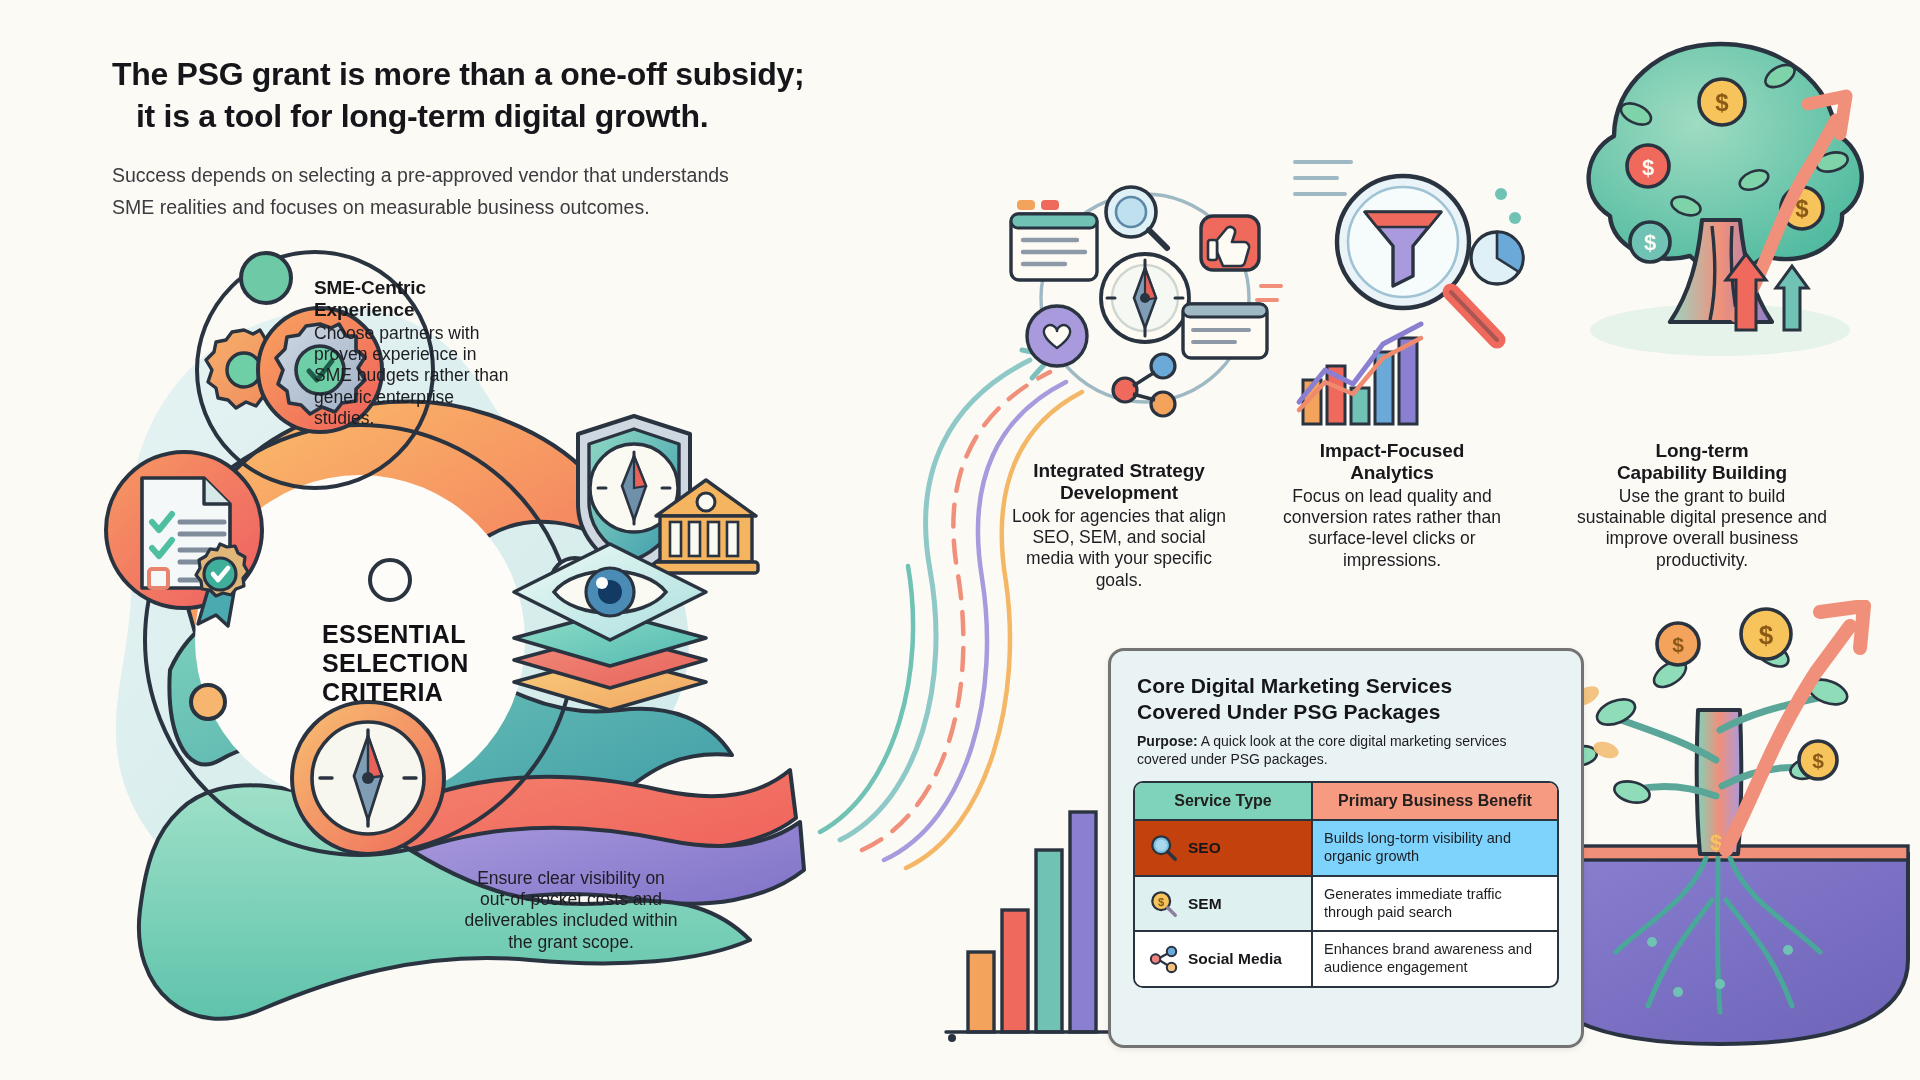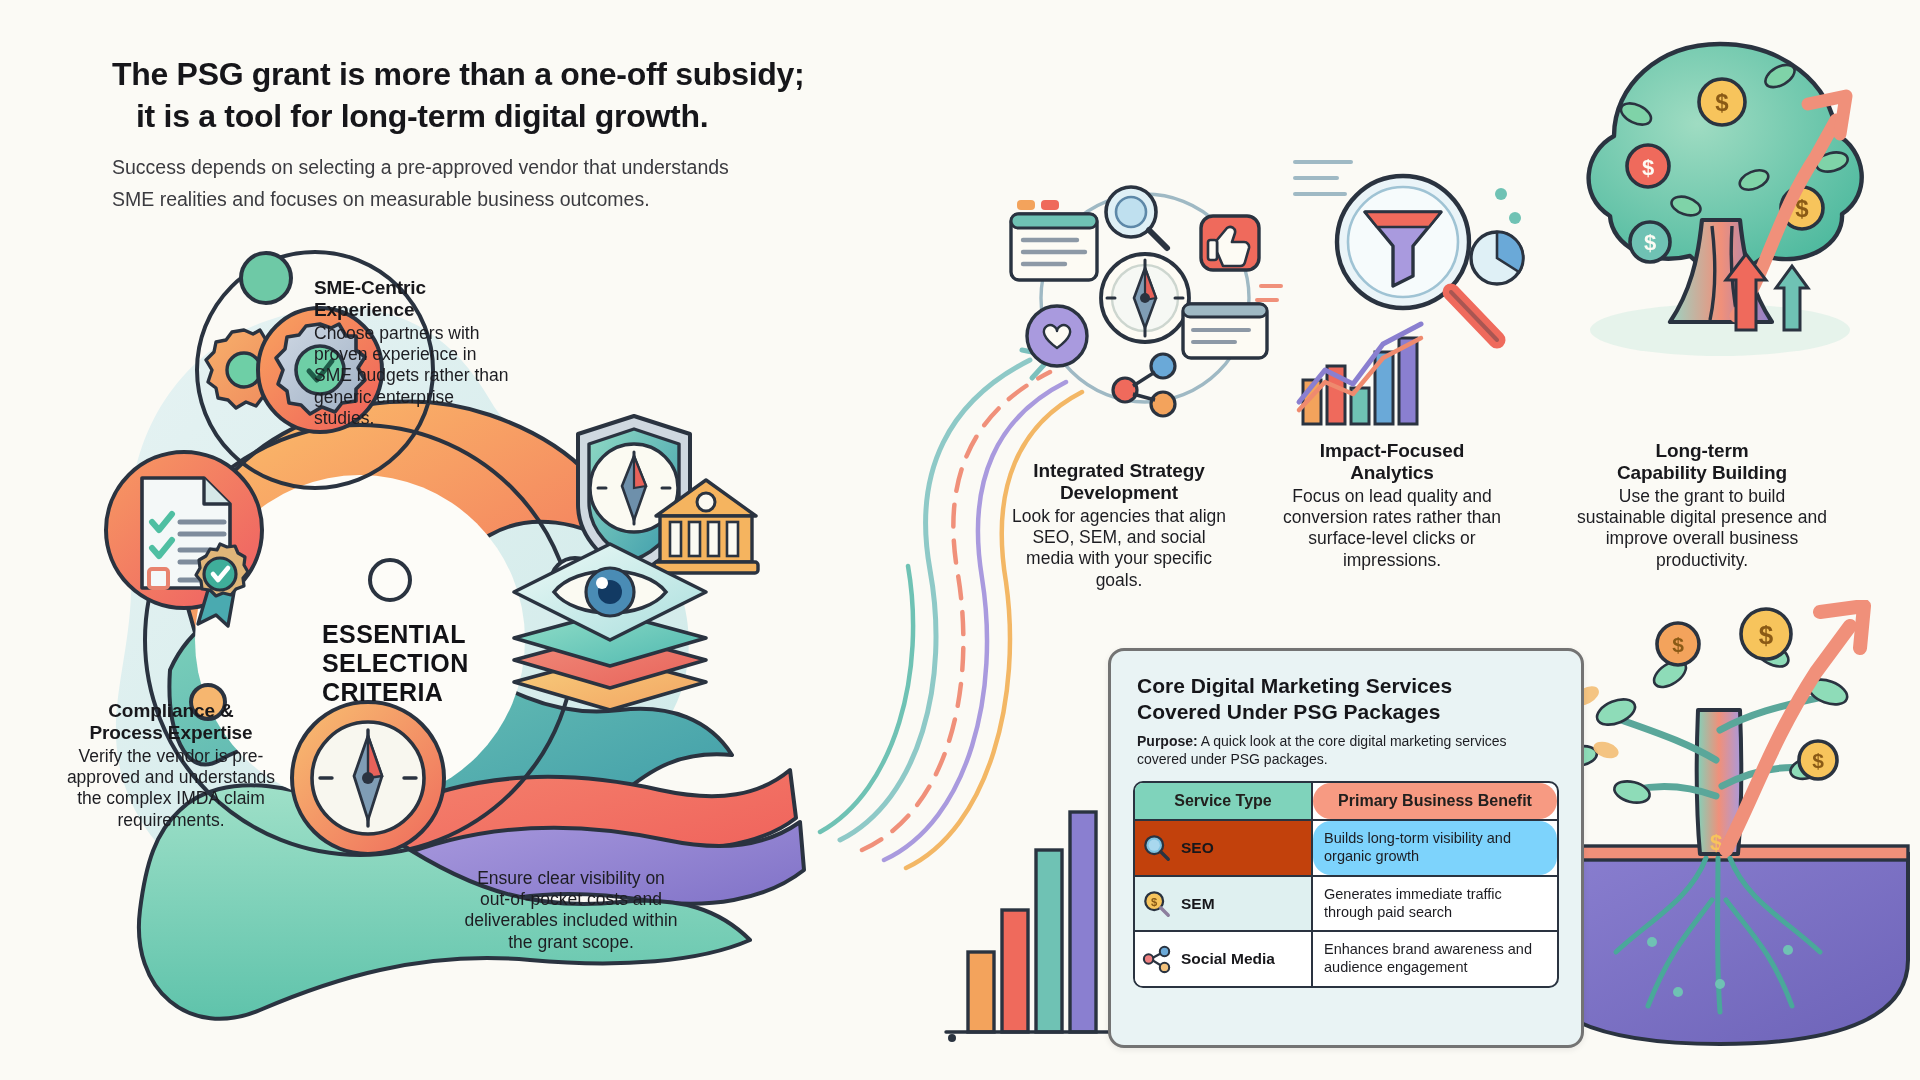--- a/index.html
+++ b/index.html
@@ -16,21 +16,21 @@
     overflow: hidden;
   }
   
   .headline {
     position: absolute; left: 112px; top: 54px; width: 820px;
     font-size: 32px; font-weight: 800; line-height: 1.30;
     color: #16161a; letter-spacing: -0.3px;
   }
   .headline .l2 { display:block; padding-left: 24px; }
   .subhead {
-    position: absolute; left: 112px; top: 152px; width: 780px;
+    position: absolute; left: 112px; top: 160px; width: 780px;
     font-size: 19.5px; line-height: 1.62; color: #3b3b40;
   }
 
   
   .blk { position: absolute; }
   .blk .t {
     font-size: 19px; font-weight: 800; color: #18181c;
     line-height: 1.16; letter-spacing: -0.1px;
   }
   .blk .d {
@@ -66,23 +66,23 @@
   .card-purpose b { font-weight: 800; }
   .tbl {
     margin: 13px 22px 0 22px; width: calc(100% - 44px);
     border: 2.5px solid #2a3340; border-radius: 10px; overflow: hidden;
     background: #fff;
   }
   .trow { display: flex; border-bottom: 2px solid #2a3340; }
   .trow:last-child { border-bottom: none; }
   .c1 {
     width: 178px; flex: none; display: flex; align-items: center; gap: 9px;
-    padding: 9px 7px; border-right: 2.5px solid #2a3340;
-  }
-  .c2 { flex: 1; padding: 9px 11px; display: flex; align-items: center; border-radius: 18px; }
+    padding: 9px 14px; border-right: 2.5px solid #2a3340;
+  }
+  .c2 { flex: 1; padding: 9px 11px; display: flex; align-items: center; }
   .thead .c1 { background: #7fd3bb; justify-content: center; }
   .thead .c2 { background: #f79a82; justify-content: center; }
   .thead .hl { font-size: 16px; font-weight: 800; color: #22201e; }
   .r-even .c1 { background: #c2410c; } .r-even .c2 { background: #7dd3fc; }
   .r-odd  .c1 { background: #dff0f0; } .r-odd  .c2 { background: #ffffff; }
   .r3 .c1 { background: #ffffff; }
   .svc { font-size: 15.5px; font-weight: 800; color: #17171b; }
   .ben { font-size: 14.5px; color: #1d1d22; line-height: 1.22; }
   .ic { width: 30px; height: 30px; flex: none; }
 </style>
@@ -606,27 +606,20 @@
   </div>
 
   <div class="blk lft" style="left:314px; top:277px; width:200px;">
     <div class="t">
       <div>SME-Centric</div>
       <div>Experience</div>
     </div>
     <div class="d">Choose partners with proven experience in SME budgets rather than generic enterprise studies.</div>
   </div>
 
-  <div class="blk ctr" style="left:62px; top:700px; width:218px;">
-    <div class="t">
-      <div>Compliance &amp;</div>
-      <div>Process Expertise</div>
-    </div>
-    <div class="d">Verify the vendor is pre-approved and understands the complex IMDA claim requirements.</div>
-  </div>
 
   <div class="blk ctr" style="left:460px; top:866px; width:222px;">
     <div class="d">Ensure clear visibility on out-of-pocket costs and deliverables included within the grant scope.</div>
   </div>
 
   <div class="center-label">
     <div>ESSENTIAL</div>
     <div>SELECTION</div>
     <div>CRITERIA</div>
   </div>

